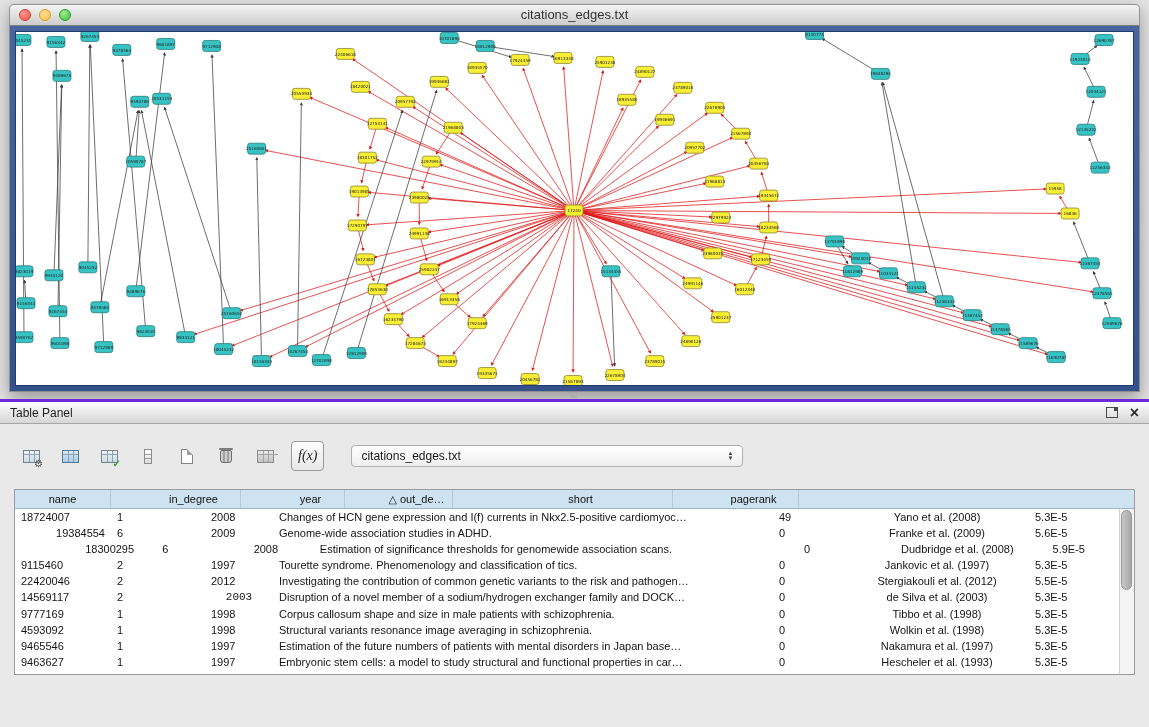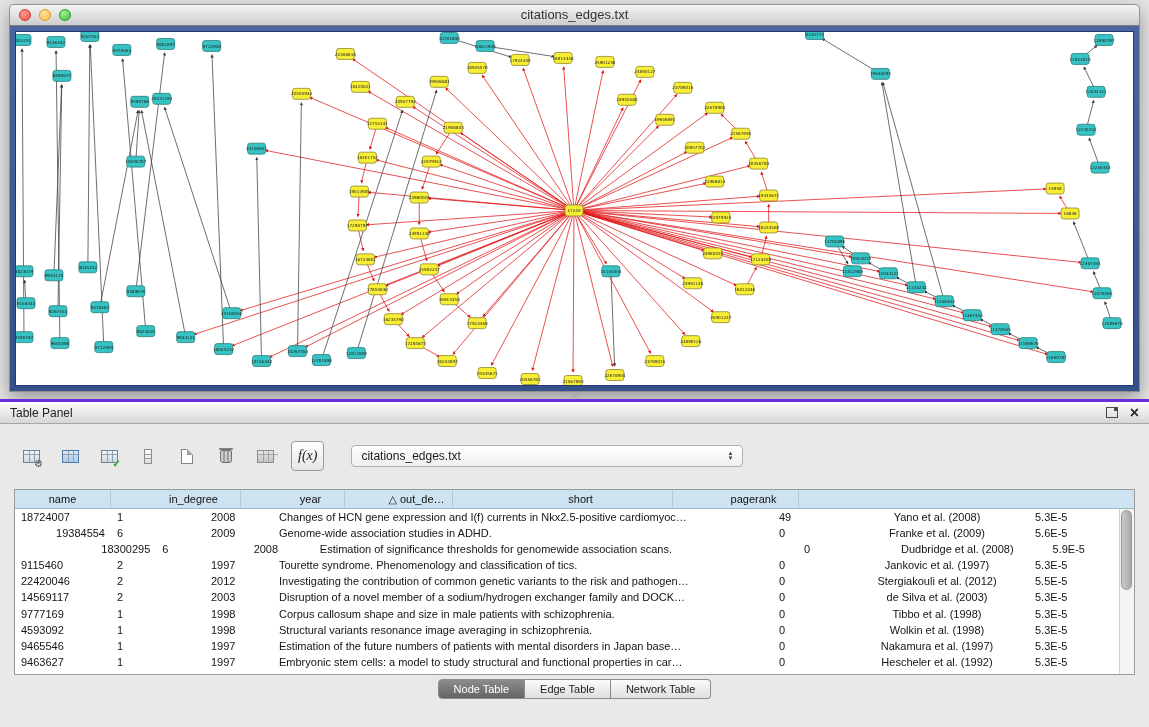--- a/index.html
+++ b/index.html
@@ -732,21 +732,21 @@
         <div class="tr">
           <div class="td" style="width: 96px; text-align: right; padding-left: 36px;">19384554</div>
           <div class="td" style="width: 94px; text-align: left;">6</div>
           <div class="td" style="width: 68px; text-align: left;">2009</div>
           <div class="td" style="width: 500px; text-align: left;">Genome-wide association studies in ADHD.</div>
           <div class="td" style="width: 72px; text-align: left;">0</div>
           <div class="td" style="width: 184px; text-align: center;">Franke et al. (2009)</div>
           <div class="td" style="width: 90px; text-align: left;">5.6E-5</div>
         </div>
         <div class="tr">
-          <div class="td" style="width: 96px; text-align: right; margin-left: 48px;">18300295</div>
+          <div class="td" style="width: 96px; text-align: center; margin-left: 48px;">18300295</div>
           <div class="td" style="width: 94px; text-align: left;">6</div>
           <div class="td" style="width: 68px; text-align: left;">2008</div>
           <div class="td" style="width: 500px; text-align: left;">Estimation of significance thresholds for genomewide association scans.</div>
           <div class="td" style="width: 72px; text-align: left;">0</div>
           <div class="td" style="width: 184px; text-align: center;">Dudbridge et al. (2008)</div>
           <div class="td" style="width: 90px; text-align: left;">5.9E-5</div>
         </div>
         <div class="tr">
           <div class="td" style="width: 96px; text-align: left;">9115460</div>
           <div class="td" style="width: 94px; text-align: left;">2</div>
@@ -761,21 +761,21 @@
           <div class="td" style="width: 94px; text-align: left;">2</div>
           <div class="td" style="width: 68px; text-align: left;">2012</div>
           <div class="td" style="width: 500px; text-align: left;">Investigating the contribution of common genetic variants to the risk and pathogen…</div>
           <div class="td" style="width: 72px; text-align: left;">0</div>
           <div class="td" style="width: 184px; text-align: center;">Stergiakouli et al. (2012)</div>
           <div class="td" style="width: 90px; text-align: left;">5.5E-5</div>
         </div>
         <div class="tr">
           <div class="td" style="width: 96px; text-align: left;">14569117</div>
           <div class="td" style="width: 94px; text-align: left;">2</div>
-          <div class="td" style="width: 68px; text-align: left;">2003</div>
+          <div class="td" style="width: 68px; text-align: center; font-family: Liberation Mono, monospace;">2003</div>
           <div class="td" style="width: 500px; text-align: left;">Disruption of a novel member of a sodium/hydrogen exchanger family and DOCK…</div>
           <div class="td" style="width: 72px; text-align: left;">0</div>
           <div class="td" style="width: 184px; text-align: center;">de Silva et al. (2003)</div>
           <div class="td" style="width: 90px; text-align: left;">5.3E-5</div>
         </div>
         <div class="tr">
           <div class="td" style="width: 96px; text-align: left;">9777169</div>
           <div class="td" style="width: 94px; text-align: left;">1</div>
           <div class="td" style="width: 68px; text-align: left;">1998</div>
           <div class="td" style="width: 500px; text-align: left;">Corpus callosum shape and size in male patients with schizophrenia.</div>
@@ -800,32 +800,27 @@
           <div class="td" style="width: 72px; text-align: left;">0</div>
           <div class="td" style="width: 184px; text-align: center;">Nakamura et al. (1997)</div>
           <div class="td" style="width: 90px; text-align: left;">5.3E-5</div>
         </div>
         <div class="tr">
           <div class="td" style="width: 96px; text-align: left;">9463627</div>
           <div class="td" style="width: 94px; text-align: left;">1</div>
           <div class="td" style="width: 68px; text-align: left;">1997</div>
           <div class="td" style="width: 500px; text-align: left;">Embryonic stem cells: a model to study structural and functional properties in car…</div>
           <div class="td" style="width: 72px; text-align: left;">0</div>
-          <div class="td" style="width: 184px; text-align: center;">Hescheler et al. (1992)</div>
+          <div class="td" style="width: 184px; text-align: center;">Hescheler et al. (1993)</div>
           <div class="td" style="width: 90px; text-align: left;">5.3E-5</div>
         </div>
       </div>
     <div class="vscroll">
       <div class="thumb"></div>
     </div>
   </div>
 
-  <div class="tabs">
-      <div class="seg active">Node Table</div>
-      <div class="seg">Edge Table</div>
-      <div class="seg">Network Table</div>
-    </div>
 
   <div class="statusbar">
     <span>Network: OK</span>
     <span class="mem-dot"></span>
   </div>
 </div>
 
 </body></html>

